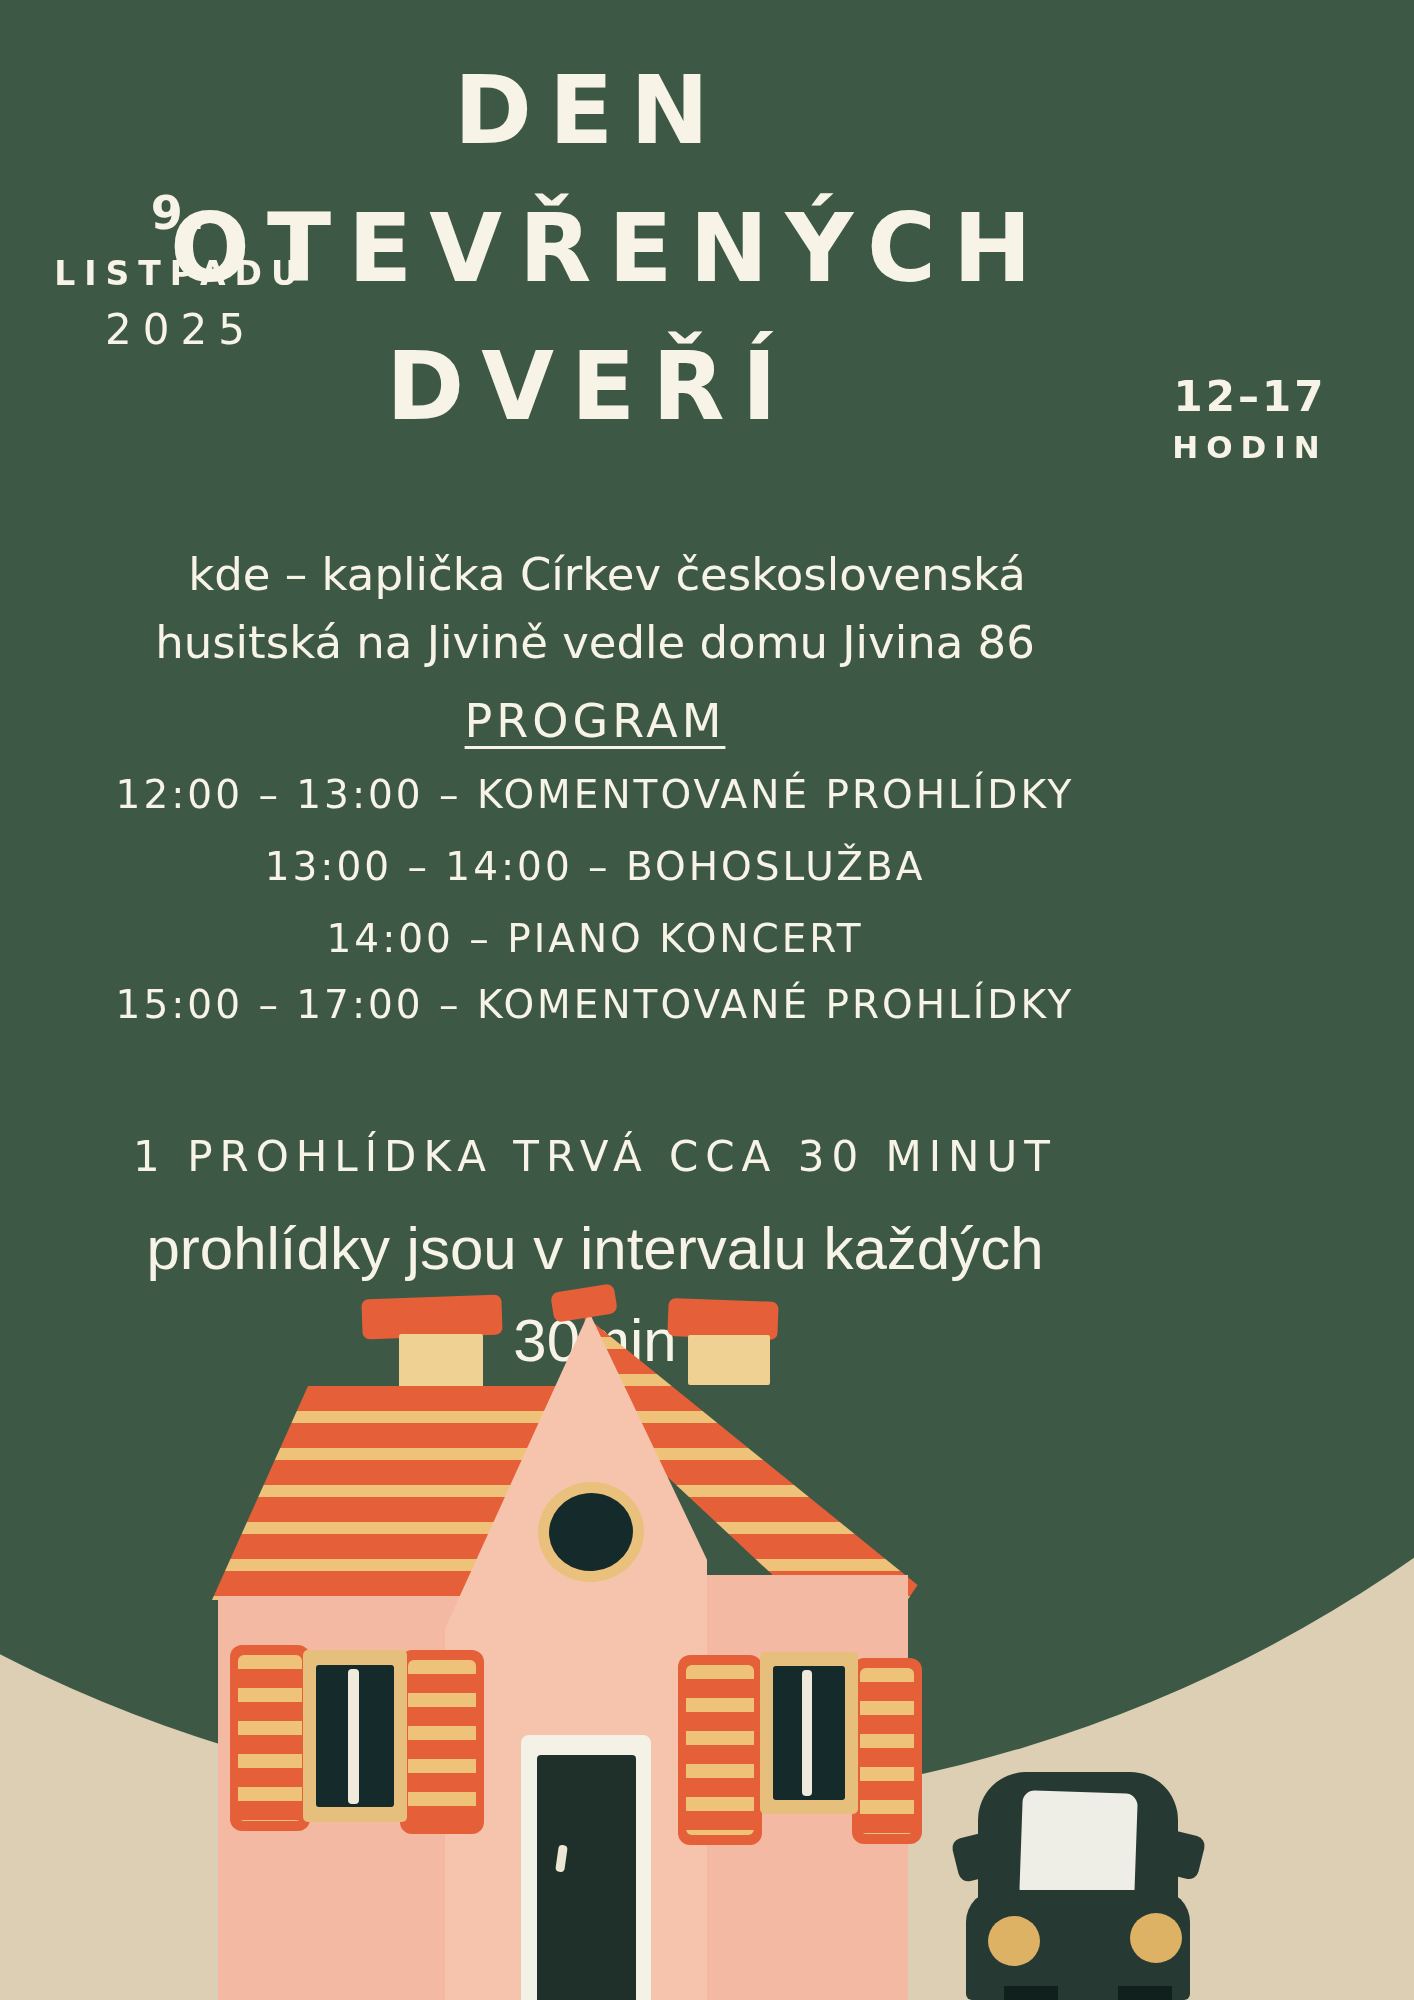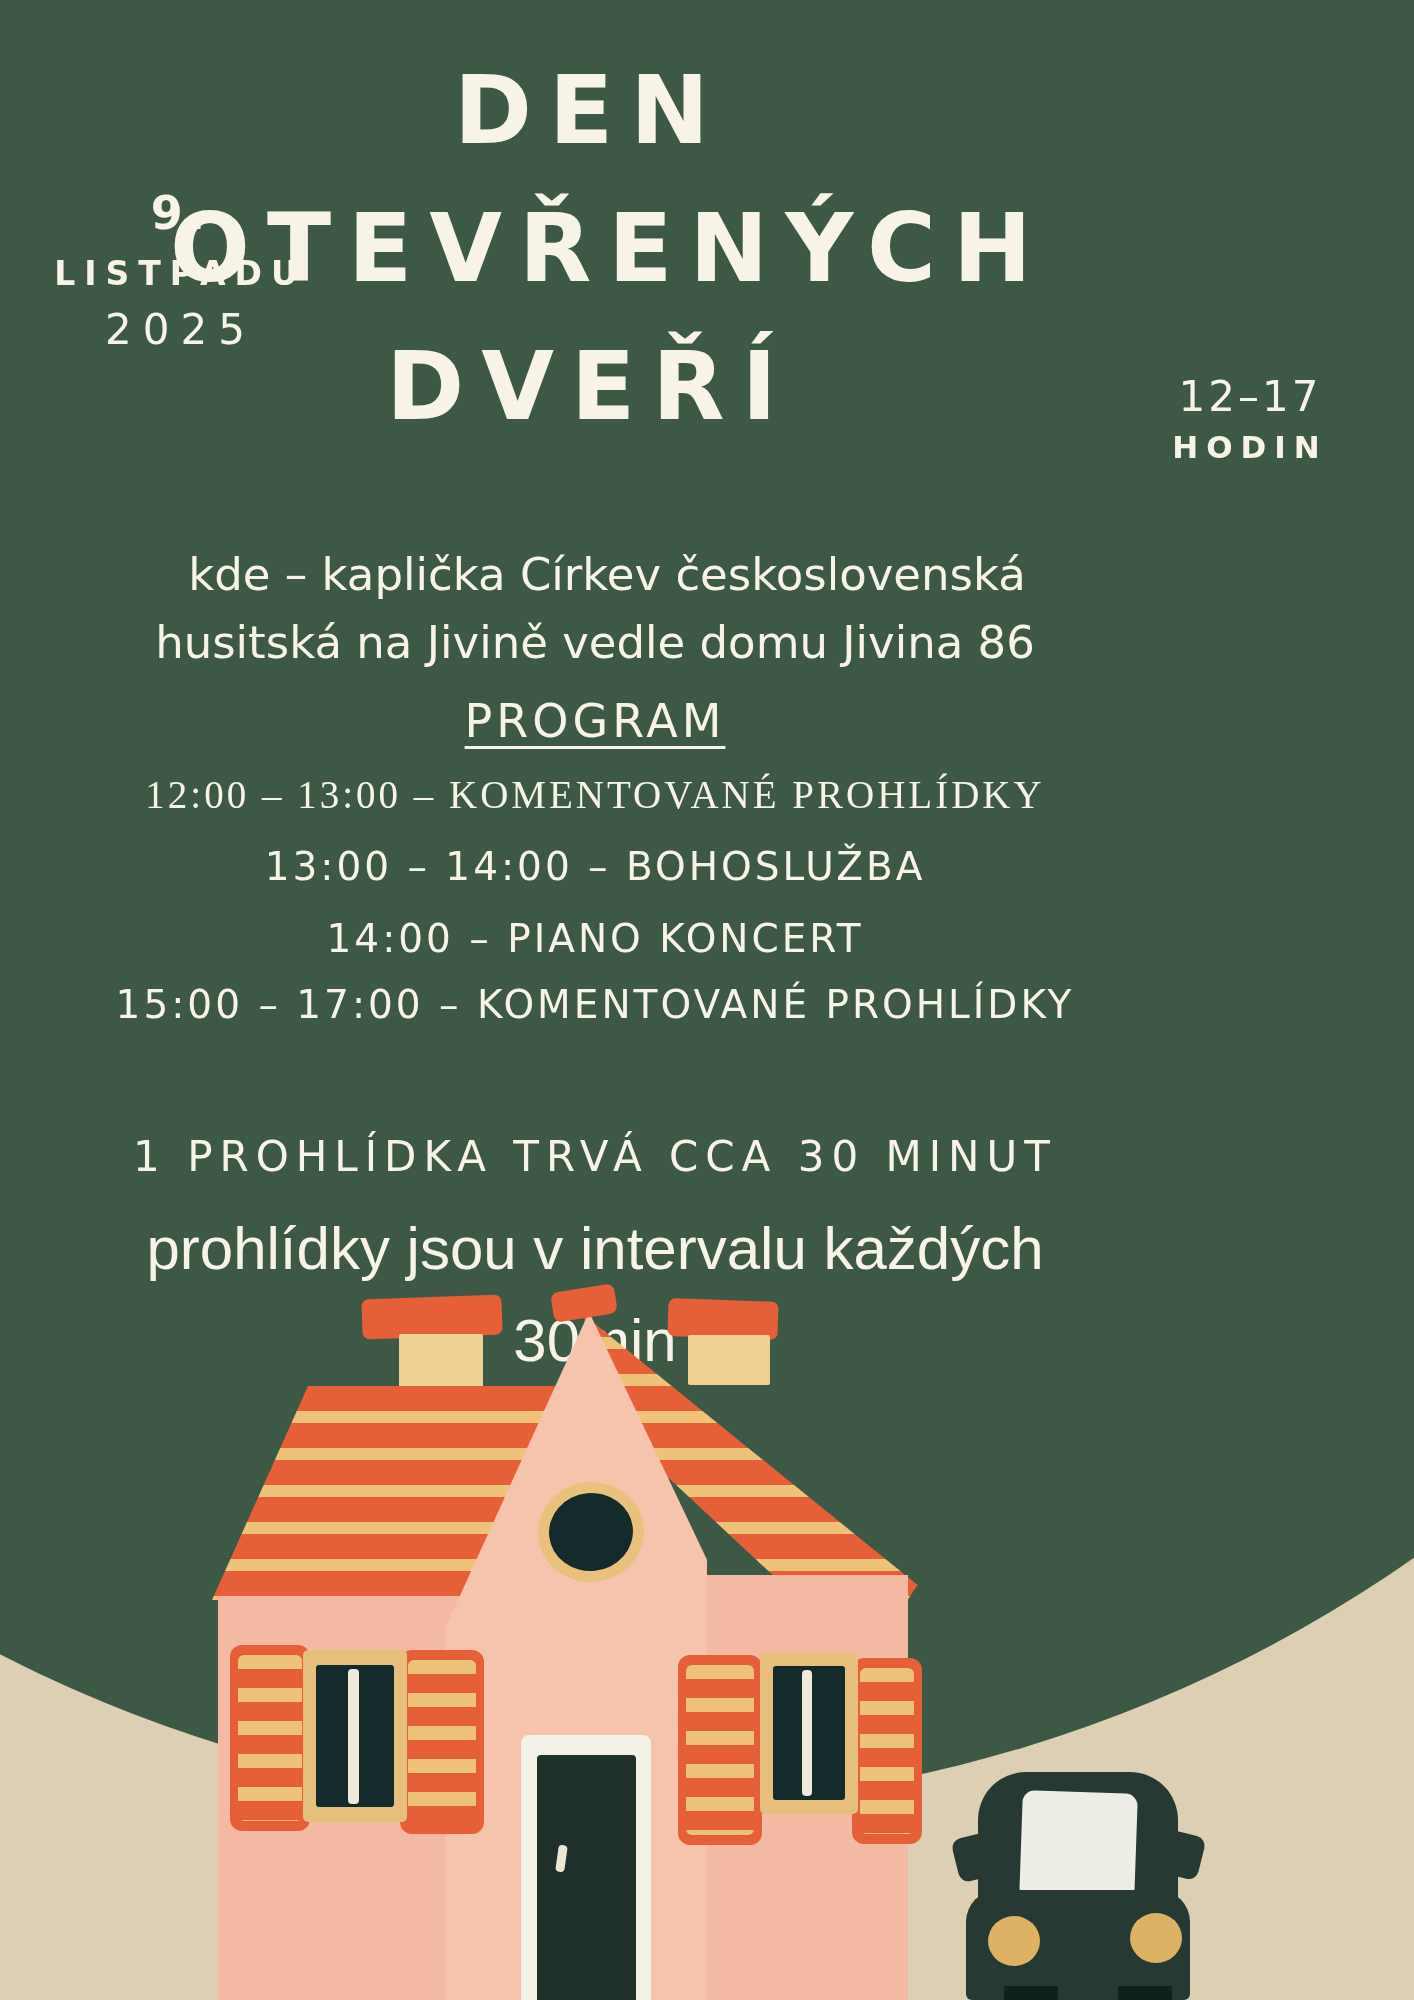--- a/index.html
+++ b/index.html
@@ -17,30 +17,30 @@
   .date-day{font-size:46px;letter-spacing:5px;font-weight:bold;}
   .date-month{font-size:33px;letter-spacing:9px;font-weight:bold;margin-top:14px;}
   .date-year{font-size:42px;letter-spacing:11px;font-weight:normal;margin-top:12px;}
 
   
   .title-block{left:170px;top:42px;width:840px;font-weight:bold;font-size:94px;
     line-height:1.47;letter-spacing:17px;}
 
   
   .hours-block{left:1120px;top:372px;width:260px;}
-  .hours-range{font-size:42px;letter-spacing:3px;font-weight:normal;}
+  .hours-range{font-size:42px;letter-spacing:3px;font-weight:bold;}
   .hours-unit{font-size:31px;letter-spacing:8px;font-weight:bold;margin-top:8px;}
 
   
   .col{left:0;width:1190px;}
   .kde-1{top:548px;font-size:45px;padding-left:12px;}
   .kde-2{top:616px;font-size:45px;}
   .program-heading{top:694px;font-size:46px;letter-spacing:4px;
     text-decoration:underline;text-decoration-thickness:3px;text-underline-offset:9px;}
-  .sch-1{top:772px;font-family:Liberation Serif, serif;}
+  .sch-1{top:772px;}
   .sch-2{top:844px;}
   .sch-3{top:916px;}
   .sch-4{top:982px;}
   .sch{font-size:39px;letter-spacing:3px;}
   .duration-note{top:1132px;font-size:42px;letter-spacing:7px;}
   .interval-1{top:1214px;font-size:60px;font-family:"Liberation Sans",sans-serif;}
   .interval-2{top:1306px;font-size:60px;font-family:"Liberation Sans",sans-serif;}
 
   
   .part{position:absolute;}

